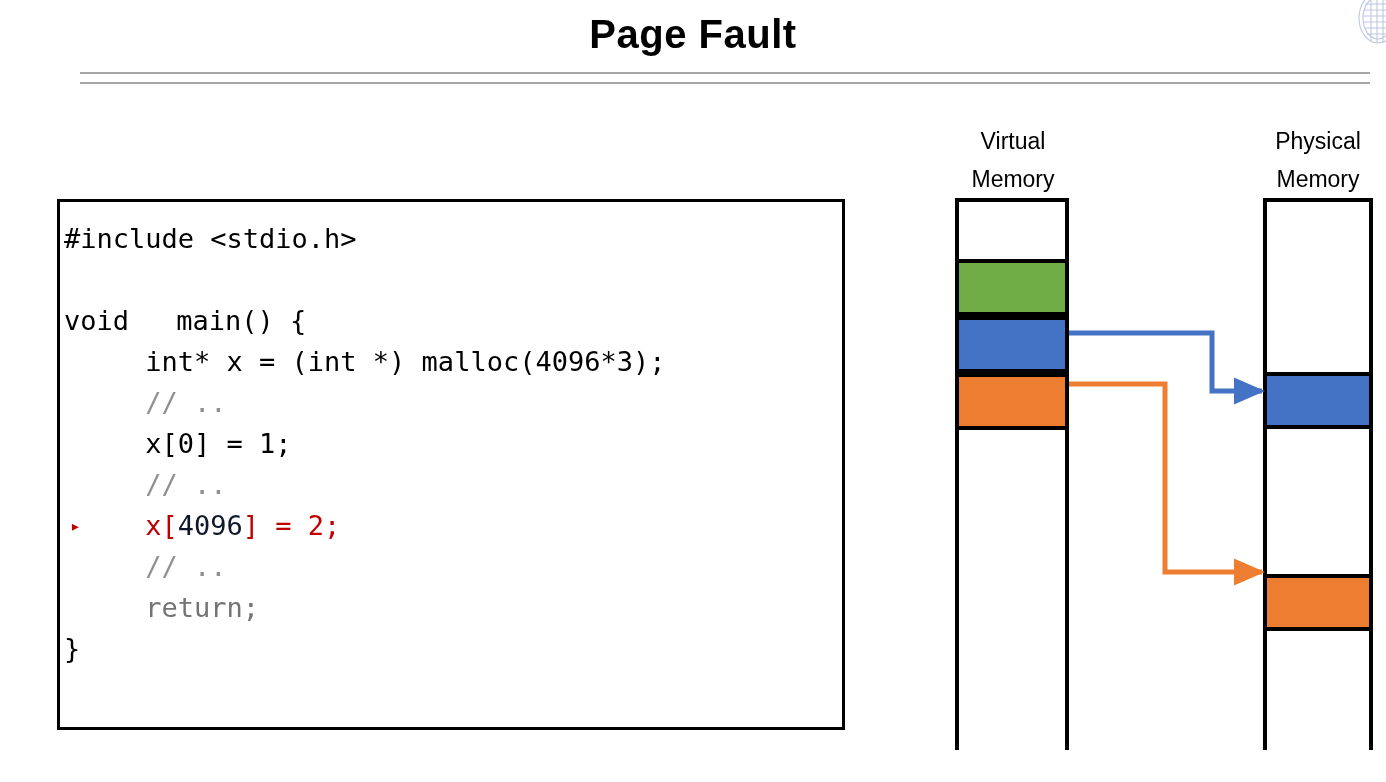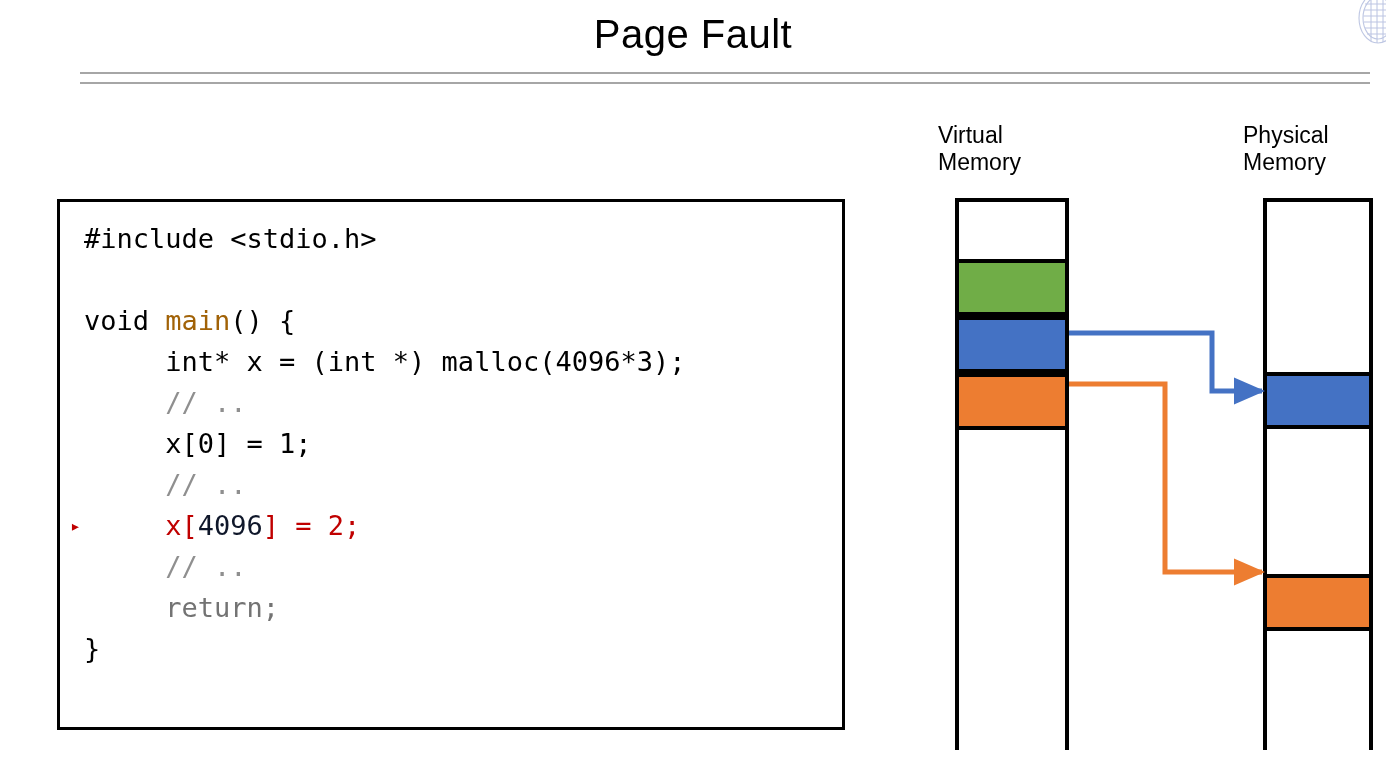--- a/index.html
+++ b/index.html
@@ -18,21 +18,21 @@
   }
 
   
   .slide-title {
     position: absolute;
     left: 0;
     top: 14px;
     width: 1386px;
     text-align: center;
     font-family: "Liberation Sans", sans-serif;
-    font-weight: normal;
+    font-weight: bold;
     font-size: 40px;
     letter-spacing: 0.5px;
     color: #000000;
     line-height: 1.0;
   }
   .title-rule {
     position: absolute;
     left: 80px;
     width: 1290px;
     height: 0;
@@ -84,37 +84,37 @@
     position: absolute;
     left: 10px;
     top: 0;
     width: 26px;
     color: #c00000;
     font-size: 18px;
     line-height: 41px;
   }
   .code-line .txt {
     display: inline-block;
-    padding-left: 24px;
+    padding-left: 4px;
     white-space: pre;
   }
   .tok-plain   { color: #000000; }
-  .tok-fn      { color: #a16207; }
+  .tok-fn      { color: #000000; margin-left: 31px; }
   .tok-comment { color: #8f8f8f; }
   .tok-kw      { color: #737373; }
   .tok-err     { color: #c00000; }
   .tok-errnum  { color: #0f172a; }
 
   
   .mem-label {
     position: absolute;
-    text-align: left;
+    text-align: center;
     font-family: "Liberation Sans", sans-serif;
     font-size: 23px;
-    line-height: 27px;
+    line-height: 38px;
     color: #000000;
     white-space: pre-line;
   }
   #vm-label { left: 938px; top: 122px; width: 150px; }
   #pm-label { left: 1243px; top: 122px; width: 150px; }
 
   .mem-column {
     position: absolute;
     border: 4px solid #000000;
     background: #ffffff;

